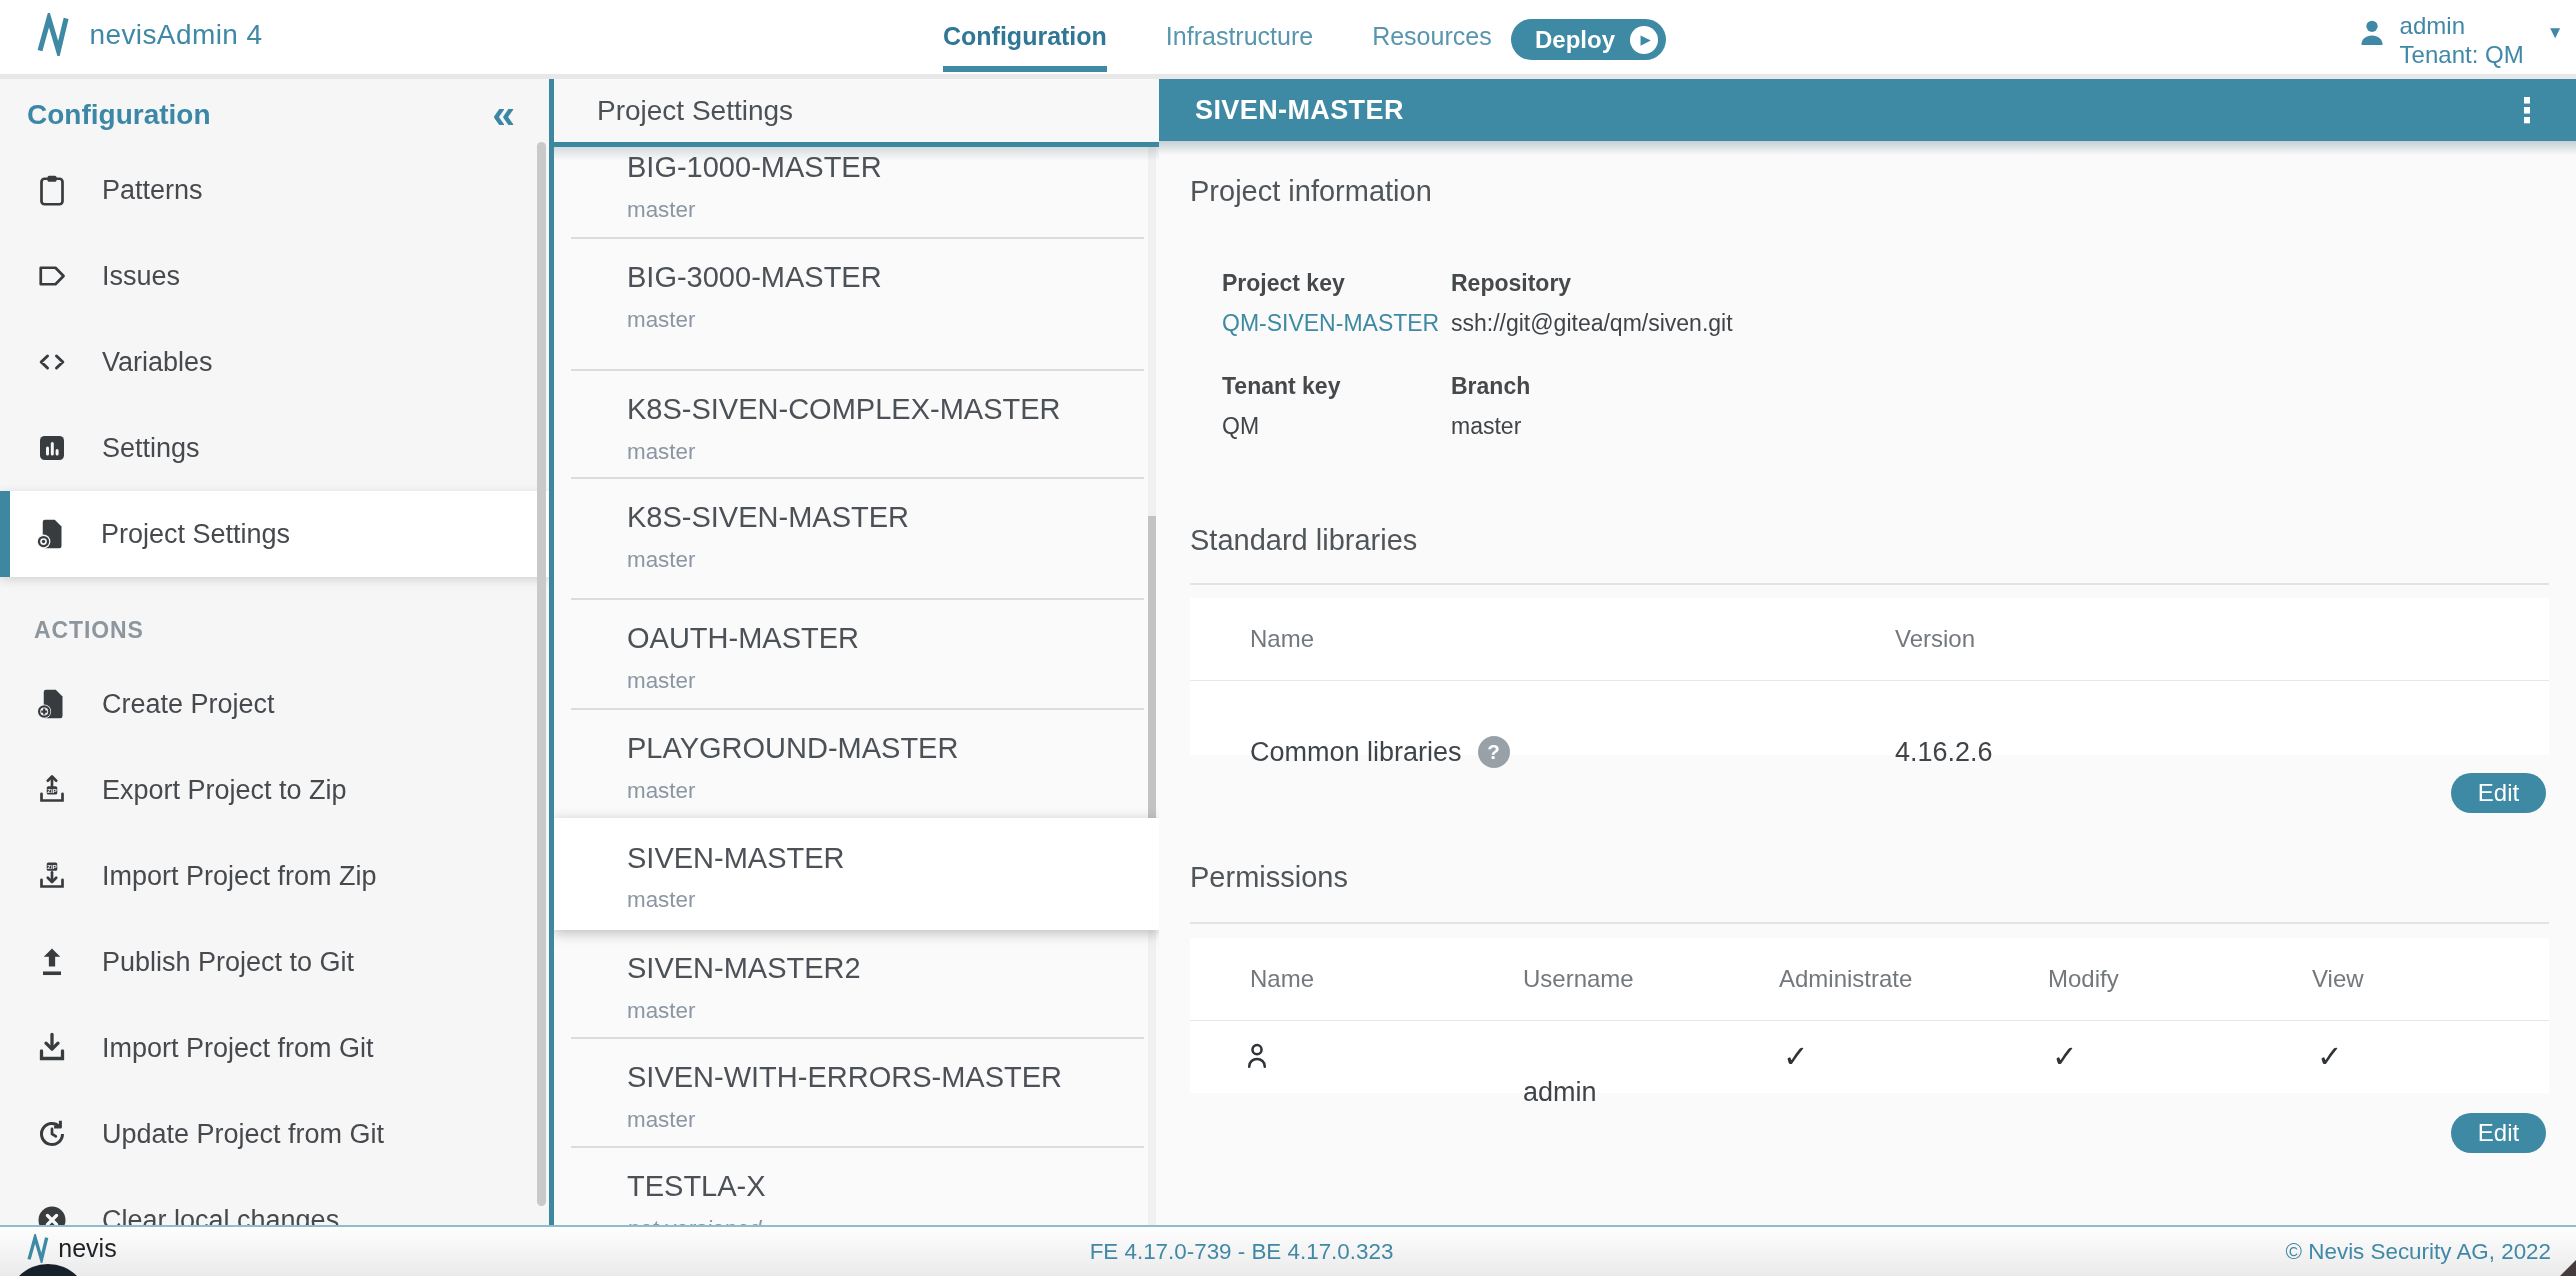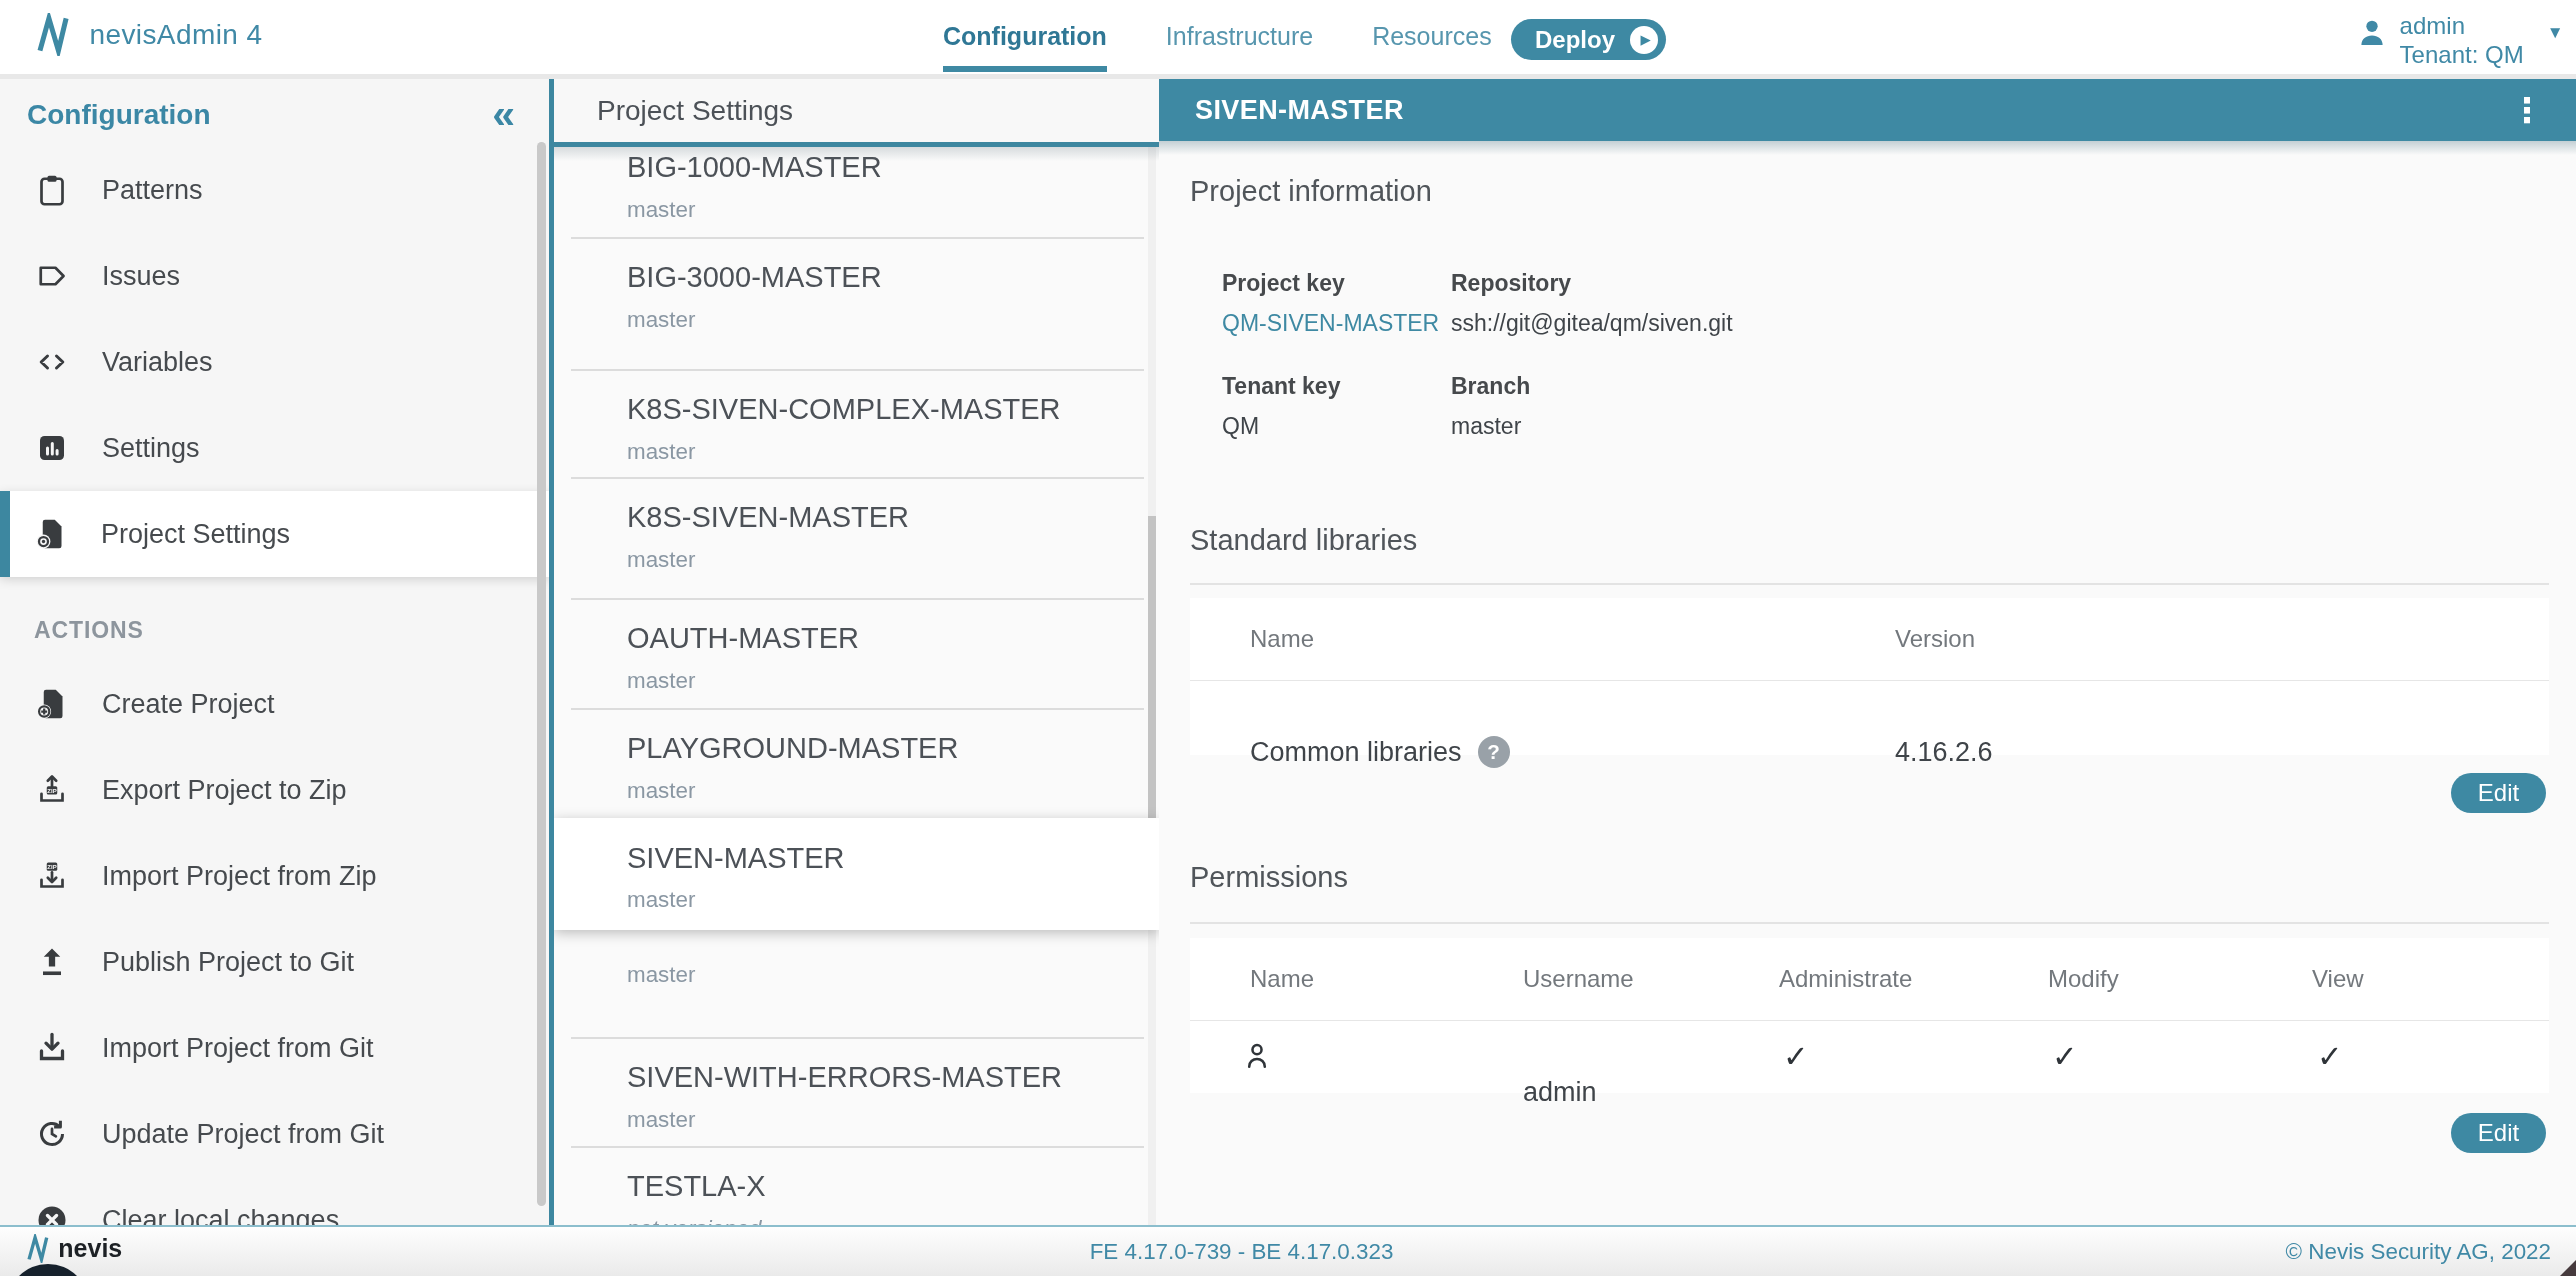--- a/index.html
+++ b/index.html
@@ -121,21 +121,21 @@
               justify-content: center; cursor: pointer; }
   #edit-std  { top: 694px; }
   #edit-perm { top: 1034px; }
 
   
   .footer { position: absolute; left: 0; right: 0; bottom: 0; height: 51px;
             background: linear-gradient(#fefefe, #eaeaea); border-top: 2.7px solid #8cbecd;
             z-index: 20; overflow: hidden; }
   .footer-brand { position: absolute; left: 23px; top: 7.2px; display: flex; align-items: center; gap: 6.3px; }
   .footer-brand .logo { width: 29px; height: 29px; color: var(--teal); }
-  .footer-brand .name { font-size: 25px; font-weight: bold; color: #1d2125; }
+  .footer-brand .name { font-size: 25px; font-weight: normal; color: #1d2125; }
   .footer-center { position: absolute; left: 0; width: 2483px; top: 50%; transform: translateY(-50%);
                    text-align: center; font-size: 22.4px; color: var(--teal-text); }
   .footer-copy { position: absolute; right: 25px; top: 50%; transform: translateY(-50%);
                  font-size: 22.4px; color: var(--teal-text); }
   .widget-circle { position: absolute; left: 7.2px; top: 37px; width: 82px; height: 82px;
                    border-radius: 50%; background: #16212c; cursor: pointer; }
   .resize-grip { position: absolute; right: 0; bottom: 0; width: 0; height: 0;
                  border-left: 16px solid transparent; border-bottom: 16px solid #463a3d; }
 </style>
 </head>
@@ -307,20 +307,21 @@
       </div>
       <div class="proj-item" style="height:108px">
         <div class="p-name">PLAYGROUND-MASTER</div>
         <div class="p-branch">master</div>
       </div>
       <div class="proj-item selected" style="height:112px;padding-top:21.5px">
         <div class="p-name">SIVEN-MASTER</div>
         <div class="p-branch">master</div>
       </div>
       <div class="proj-item divider" style="height:109px">
+        <div class="p-name">SIVEN-MASTER2</div>
         <div class="p-branch">master</div>
       </div>
       <div class="proj-item divider" style="height:109px">
         <div class="p-name">SIVEN-WITH-ERRORS-MASTER</div>
         <div class="p-branch">master</div>
       </div>
       <div class="proj-item divider" style="height:101px">
         <div class="p-name">TESTLA-X</div>
         <div class="p-branch italic">not versioned</div>
       </div>

